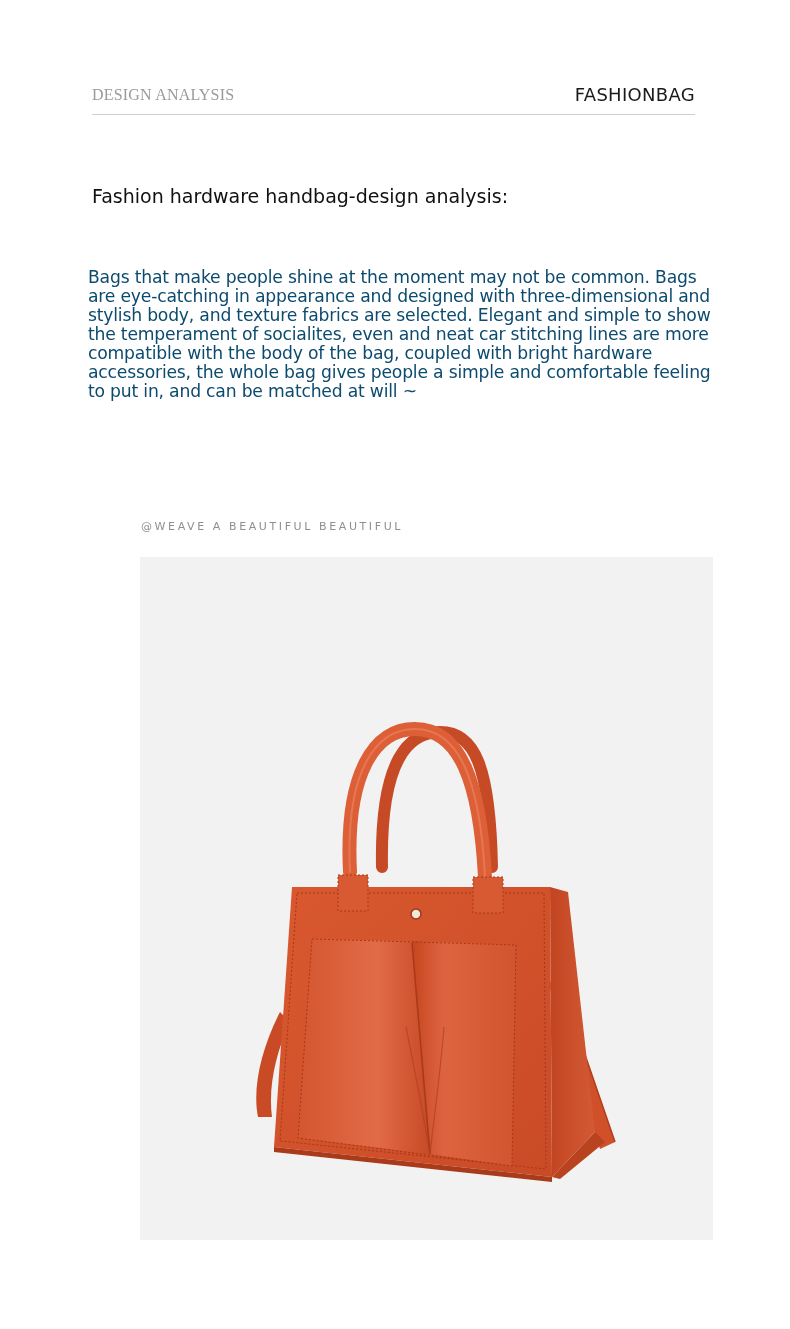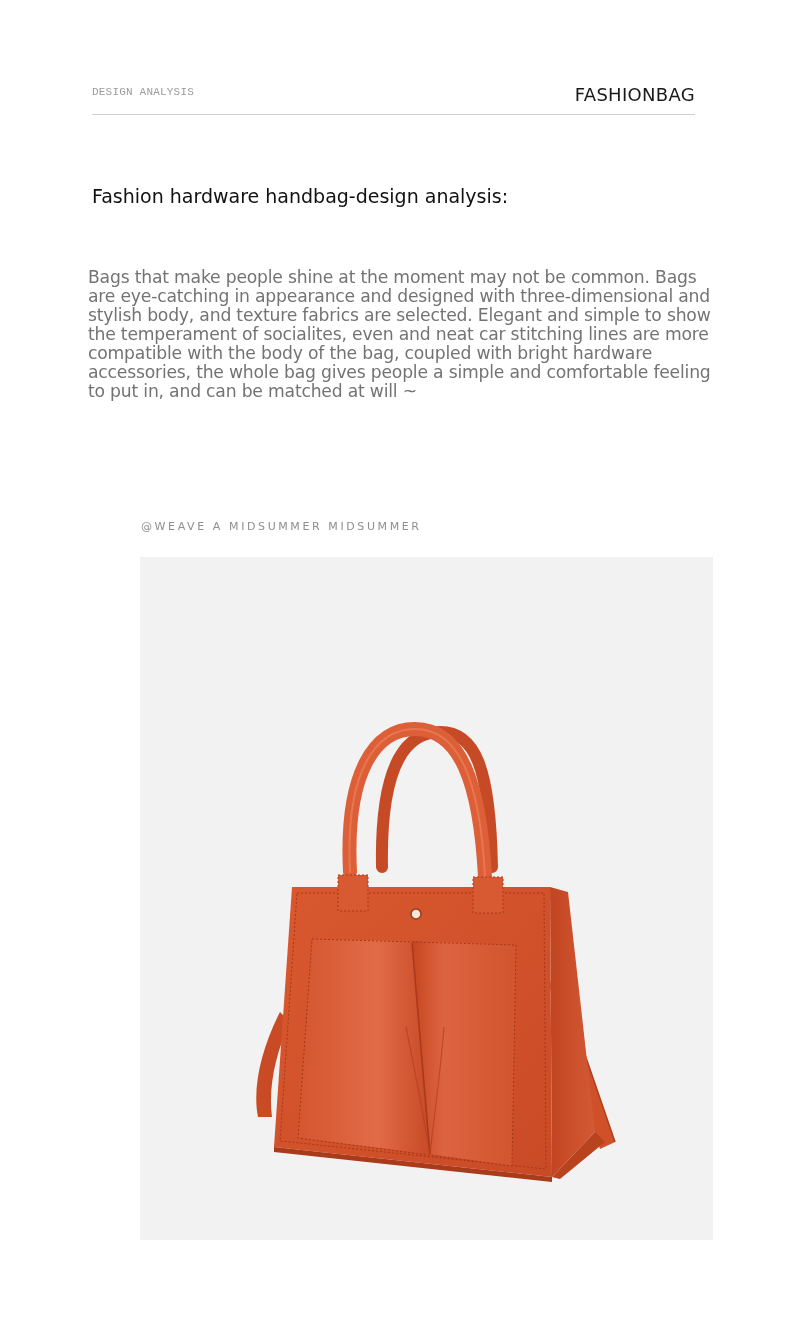--- a/index.html
+++ b/index.html
@@ -3,41 +3,41 @@
   <meta charset="utf-8">
   <style>
     html, body { margin: 0; padding: 0; }
     body {
       width: 790px; height: 1329px; background: #ffffff;
       position: relative; overflow: hidden;
       font-family: "DejaVu Sans", sans-serif;
     }
     .header-left {
       position: absolute; left: 92px; top: 86px;
-      font-family: Liberation Mono, monospace;
-      font-size: 11px; color: #9a9a9a; letter-spacing: 0.2px;
+      font-family: Liberation Serif, serif;
+      font-size: 16px; color: #9a9a9a; letter-spacing: 0.2px;
     }
     .header-right {
       position: absolute; right: 95px; top: 84px;
       font-family: "DejaVu Sans", sans-serif;
       font-size: 18px; color: #1a1a1a; letter-spacing: 0.3px;
     }
     .header-rule {
       position: absolute; left: 92px; top: 114px; width: 603px; height: 1px;
       background: #cfcfcf;
     }
     .section-title {
       position: absolute; left: 92px; top: 185px;
       font-family: "DejaVu Sans", sans-serif;
       font-size: 19px; color: #111111;
     }
     .body-text {
       position: absolute; left: 88px; top: 268px; width: 632px;
       font-family: "DejaVu Sans", sans-serif;
-      font-size: 17.2px; line-height: 19px; color: #737373;
+      font-size: 17.2px; line-height: 19px; color: #0c4a6e;
       letter-spacing: -0.2px;
     }
     .caption {
       position: absolute; left: 141px; top: 520px;
       font-family: "DejaVu Sans", sans-serif;
       font-size: 11px; letter-spacing: 2.6px; color: #8f8f8f;
     }
     .photo-frame {
       position: absolute; left: 140px; top: 557px; width: 573px; height: 683px;
       background: #f2f2f2; overflow: hidden;
@@ -47,21 +47,21 @@
 </head>
 <body>
 
 <div class="header-left">DESIGN ANALYSIS</div>
 <div class="header-right">FASHIONBAG</div>
 <div class="header-rule"></div>
 
 <div class="section-title">Fashion hardware handbag-design analysis:</div>
 <div class="body-text">Bags that make people shine at the moment may not be common. Bags are eye-catching in appearance and designed with three-dimensional and stylish body, and texture fabrics are selected. Elegant and simple to show the temperament of socialites, even and neat car stitching lines are more compatible with the body of the bag, coupled with bright hardware accessories, the whole bag gives people a simple and comfortable feeling to put in, and can be matched at will ~</div>
 
-<div class="caption">@WEAVE A MIDSUMMER MIDSUMMER</div>
+<div class="caption">@WEAVE A BEAUTIFUL BEAUTIFUL</div>
 
 <div class="photo-frame">
   <svg width="573" height="683" viewBox="0 0 573 683">
     <defs>
       <linearGradient id="bodyGrad" x1="0" y1="0" x2="1" y2="1">
         <stop offset="0" stop-color="#d9582f"></stop>
         <stop offset="1" stop-color="#c94b26"></stop>
       </linearGradient>
       <linearGradient id="sideGrad" x1="0" y1="0" x2="1" y2="0">
         <stop offset="0" stop-color="#c24522"></stop>

